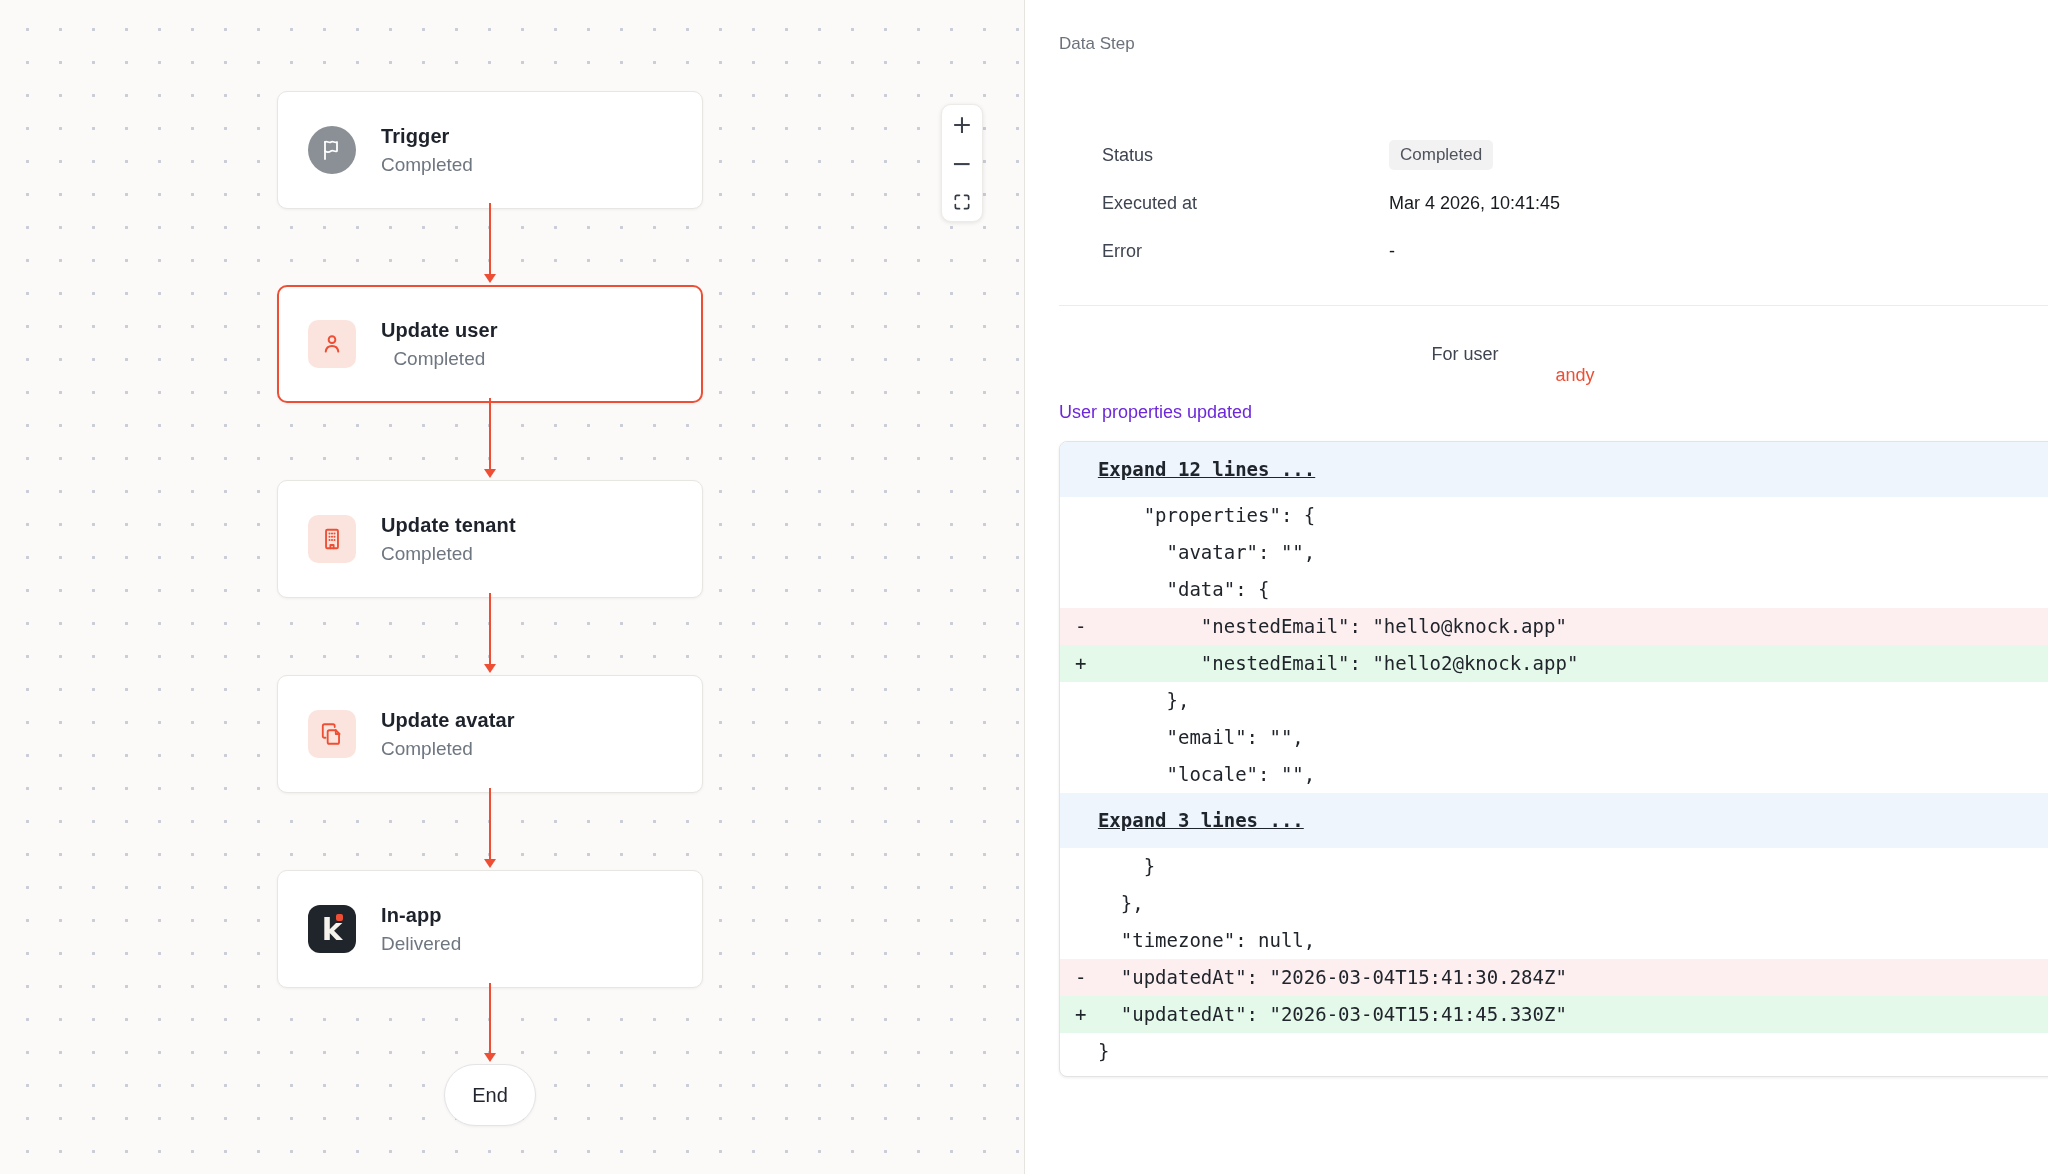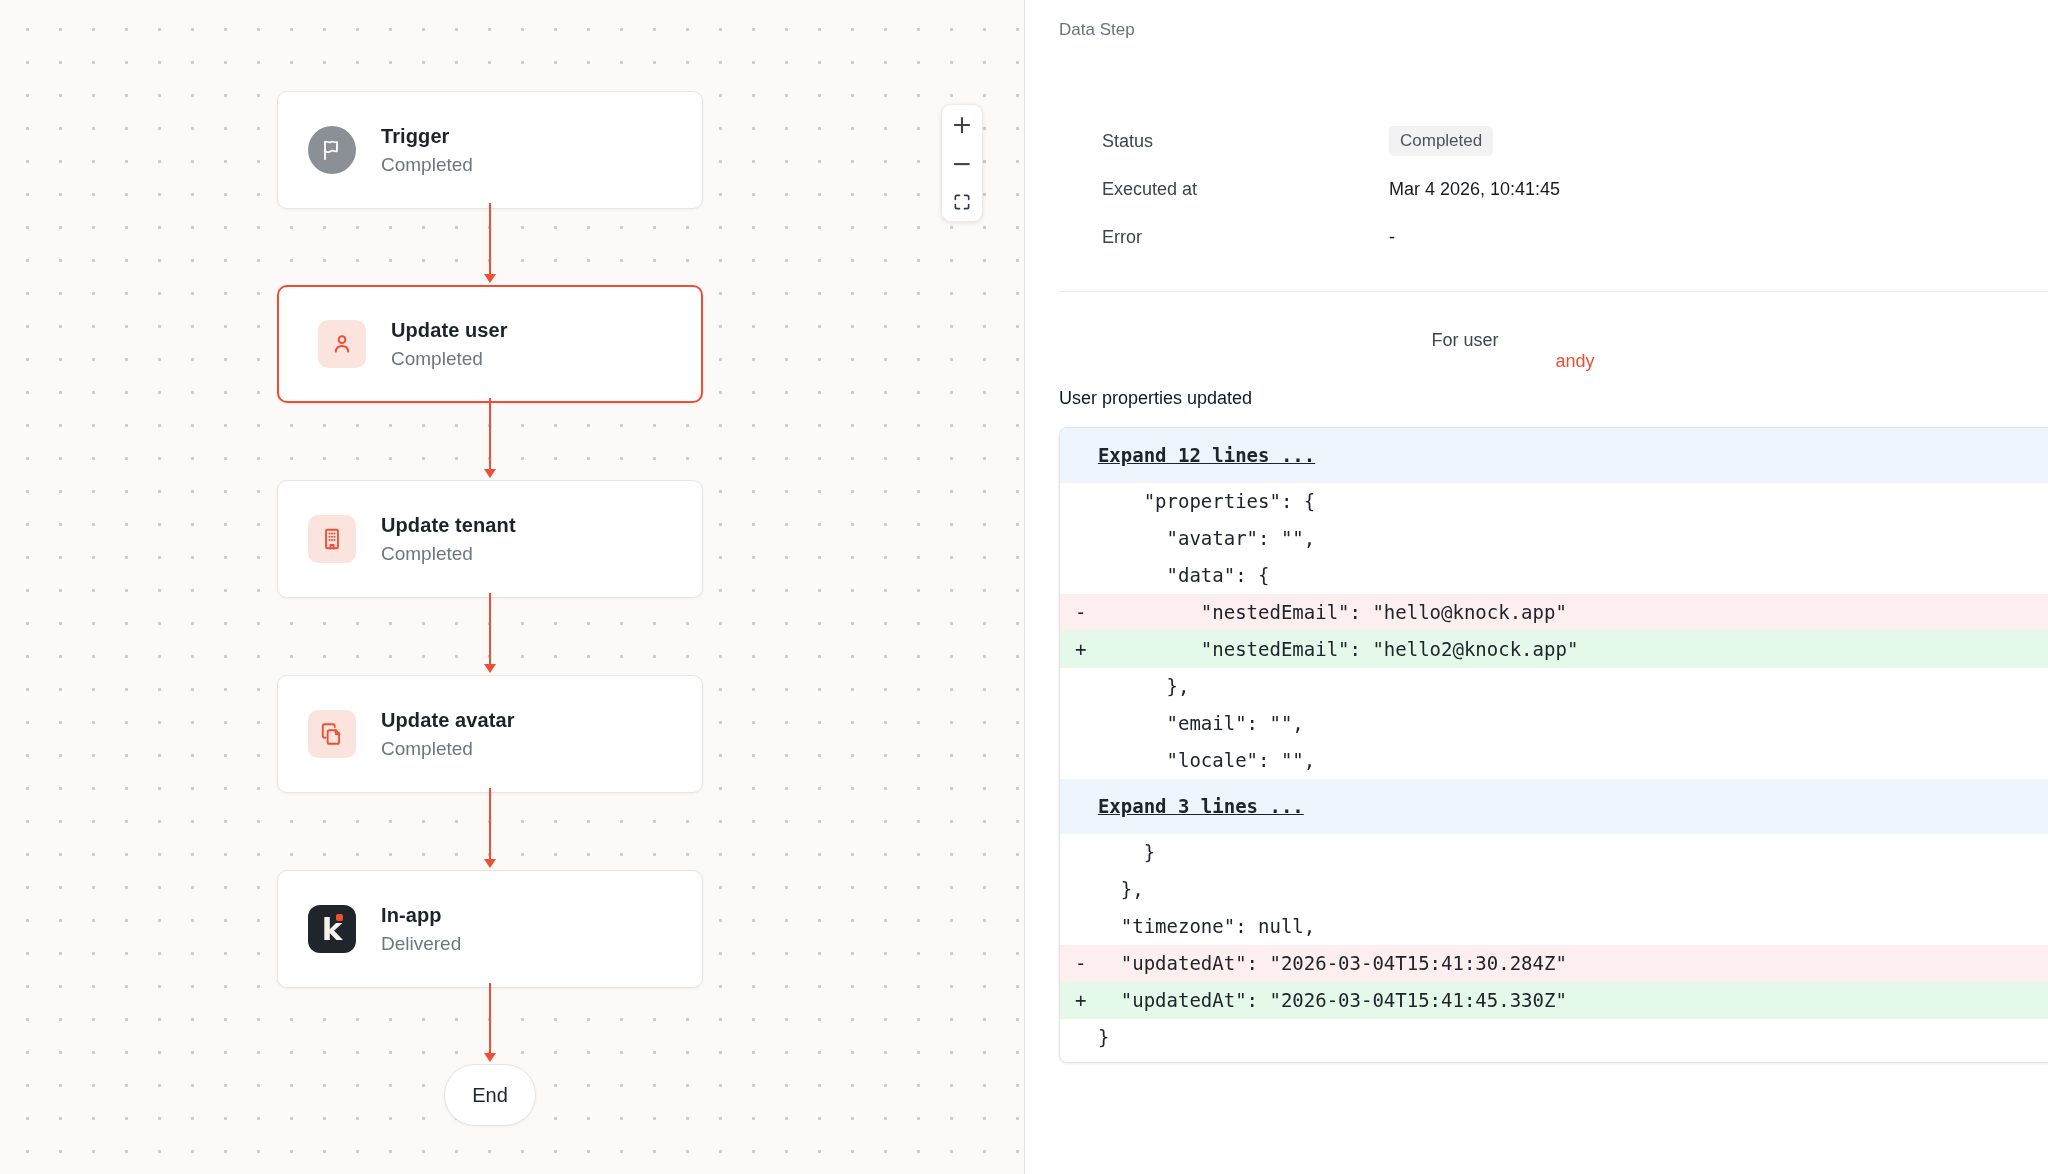--- a/index.html
+++ b/index.html
@@ -13,21 +13,21 @@
     background-image:radial-gradient(circle,#c9cdd5 1.4px, transparent 1.6px);
     background-size:33px 33px; background-position:11px 13px;
     border-right:1px solid #e5e4e1;
   }
   .node-card{
     position:absolute; left:277px; width:426px; height:118px;
     background:#fff; border:1px solid #e8e6e3; border-radius:10px;
     box-shadow:0 1px 3px rgba(16,24,40,.05);
     display:flex; align-items:center; padding-left:30px; cursor:pointer;
   }
-  .node-card.selected{ border:2px solid #ee4e33; padding-left:39px; }
+  .node-card.selected{ border:2px solid #ee4e33; padding-left:29px;text-align:center; }
   .node-icon{
     width:48px; height:48px; border-radius:10px; flex:0 0 48px;
     display:flex; align-items:center; justify-content:center; position:relative;
   }
   .node-icon.circle-gray{ background:#8b9097; border-radius:50%; }
   .node-icon.square-pink{ background:#fce4de; }
   .node-icon.square-dark{ background:#20242b; border-radius:12px; }
   .node-text{ margin-left:25px; }
   .node-title{ font-size:20px; font-weight:700; color:#1d222b; letter-spacing:.1px; }
   .node-status{ font-size:19px; color:#6e7680; margin-top:6px; }
@@ -58,37 +58,37 @@
   }
   .zoom-btn{
     flex:1; display:flex; align-items:center; justify-content:center;
     background:transparent; border:none; cursor:pointer;
     font-size:25px; color:#3c424c; font-family:"DejaVu Sans",sans-serif; line-height:1;
   }
 
   
   .panel{
     position:absolute; left:1026px; top:0; width:1022px; height:1174px;
-    background:#fff; padding:20px 0 0 33px;
+    background:#fff; padding:34px 0 0 33px;
   }
   .eyebrow{ font-size:17px; color:#6c727b; }
   .panel-title{ font-size:23px; font-weight:700; color:#14171c; margin-top:14px; }
 
   .rows{ margin-top:86px; }
   .prow{ display:flex; align-items:center; height:30px; margin-bottom:18px;margin-left:43px; }
   .plabel{ width:287px; font-size:18px; color:#3e4450; }
   .pvalue{ font-size:18px; color:#171a1f; }
   .badge{
     display:inline-block; background:#f2f2f3; border-radius:5px;
     padding:5px 11px; font-size:17px; color:#4f535b;
   }
   .divider{ height:1px; background:#ececec; margin:39px 0 0 0; width:990px; }
   .prow.for-user{ margin-top:38px;flex-direction:column; }
   .link-red{ color:#ee4e33; cursor:pointer; }
-  .diff-title{ font-size:18px; color:#0f172a; margin-top:28px; }
+  .diff-title{ font-size:18px; color:#6d28d9; margin-top:28px; }
 
   .diff-block{
     margin-top:18px; width:1020px; border:1px solid #e3e3e3; border-radius:8px;
     box-shadow:0 1px 3px rgba(16,24,40,.08); overflow:hidden; background:#fff;
     padding-bottom:6px;
   }
   .drow{
     white-space:pre; font-family:"DejaVu Sans Mono",monospace;
     font-size:19px; line-height:37px; color:#20252c; padding-left:15px;
   }

